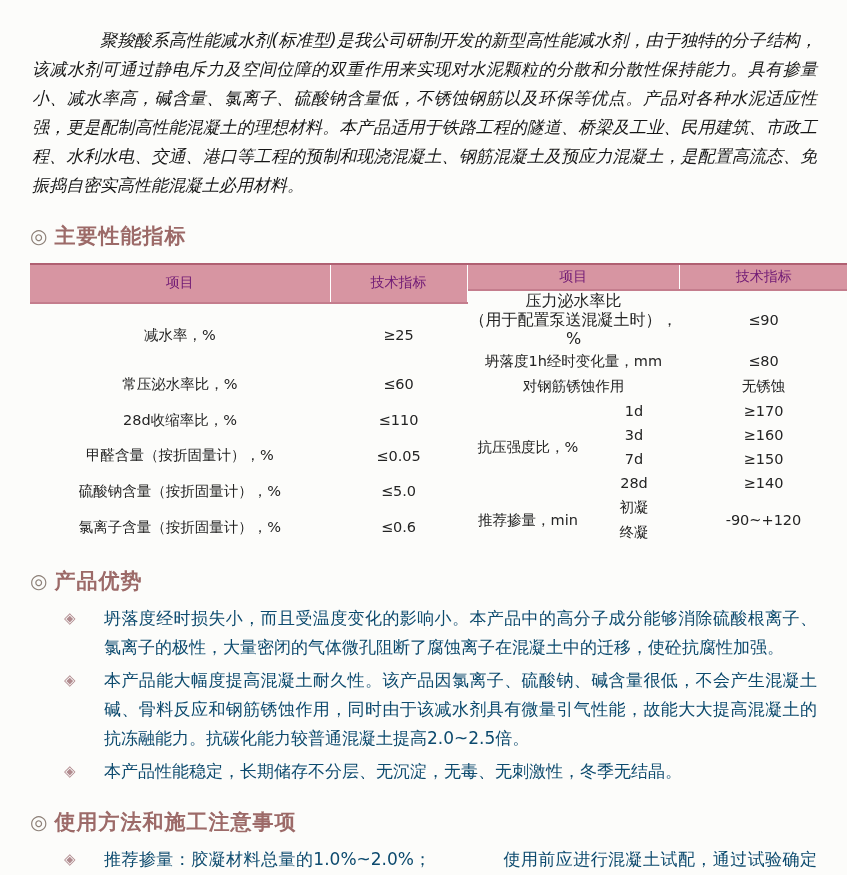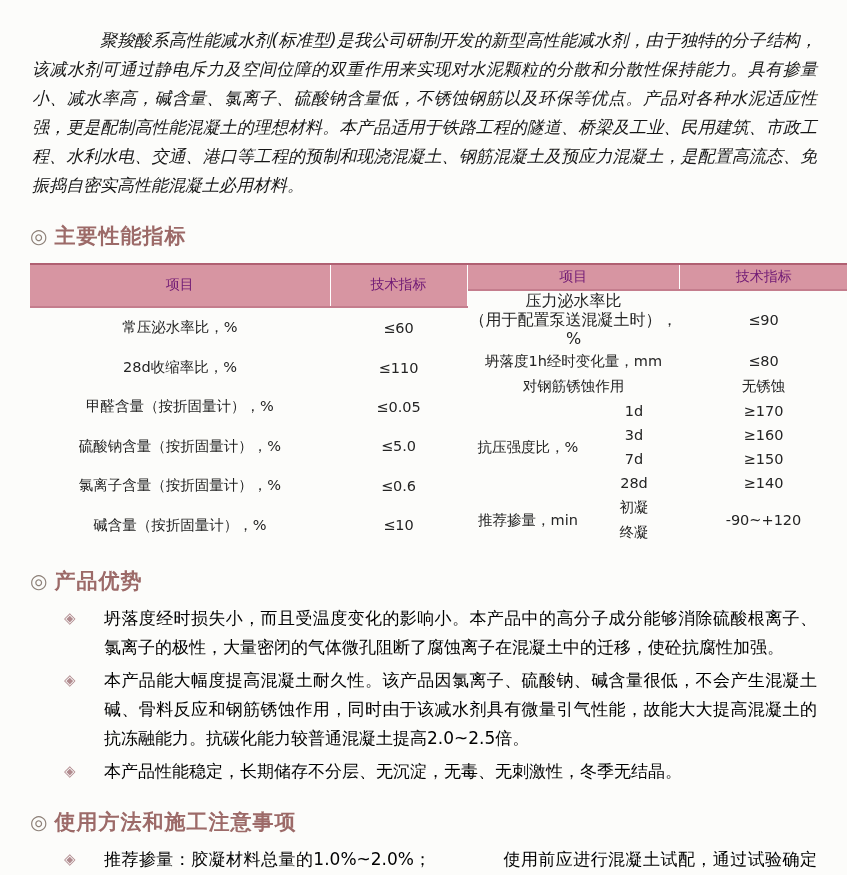--- a/index.html
+++ b/index.html
@@ -68,21 +68,21 @@
   .split-cell{display:flex;justify-content:space-between;padding:0 8px 0 26px;}
 
   
   .bullets{margin-top:9px;}
   .bullet{display:flex;margin:2px 30px 4px 64px;}
   .bullet .dia{
     color:#b08a8e;font-size:15px;line-height:29px;
     width:18px;flex:0 0 18px;margin-right:22px;
   }
   .bullet .txt{
-    flex:1;font-size:17px;line-height:29px;text-align:justify;color:#000000;
+    flex:1;font-size:17px;line-height:29px;text-align:justify;color:#0c4a6e;
   }
   .dosage-gap{margin-left:72px;}
 </style>
 </head>
 <body>
 
 <div class="page">
 
   <p class="intro">聚羧酸系高性能减水剂(标准型)是我公司研制开发的新型高性能减水剂，由于独特的分子结构，该减水剂可通过静电斥力及空间位障的双重作用来实现对水泥颗粒的分散和分散性保持能力。具有掺量小、减水率高，碱含量、氯离子、硫酸钠含量低，不锈蚀钢筋以及环保等优点。产品对各种水泥适应性强，更是配制高性能混凝土的理想材料。本产品适用于铁路工程的隧道、桥梁及工业、民用建筑、市政工程、水利水电、交通、港口等工程的预制和现浇混凝土、钢筋混凝土及预应力混凝土，是配置高流态、免振捣自密实高性能混凝土必用材料。</p>
 
@@ -96,43 +96,43 @@
     <table class="t-left">
       <colgroup>
           <col style="width:300px">
           <col style="width:137px">
         </colgroup>
       <tbody>
           <tr>
         <th>项目</th>
         <th>技术指标</th>
       </tr>
+      <tr class="r42">
+        <td>减水率，%</td>
+        <td>≥25</td>
+      </tr>
       <tr class="r24">
         <td>常压泌水率比，%</td>
         <td>≤60</td>
       </tr>
       <tr class="r24">
         <td>28d收缩率比，%</td>
         <td>≤110</td>
       </tr>
       <tr class="r24">
         <td>甲醛含量（按折固量计），%</td>
         <td>≤0.05</td>
       </tr>
       <tr class="r24">
         <td>硫酸钠含量（按折固量计），%</td>
         <td>≤5.0</td>
       </tr>
       <tr class="r24">
         <td>氯离子含量（按折固量计），%</td>
         <td>≤0.6</td>
-      </tr>
-      <tr class="r24">
-        <td>碱含量（按折固量计），%</td>
-        <td>≤10</td>
       </tr>
     </tbody>
       </table>
 
     <table class="t-right">
       <colgroup>
           <col style="width:121px">
           <col style="width:91px">
           <col style="width:168px">
         </colgroup>

